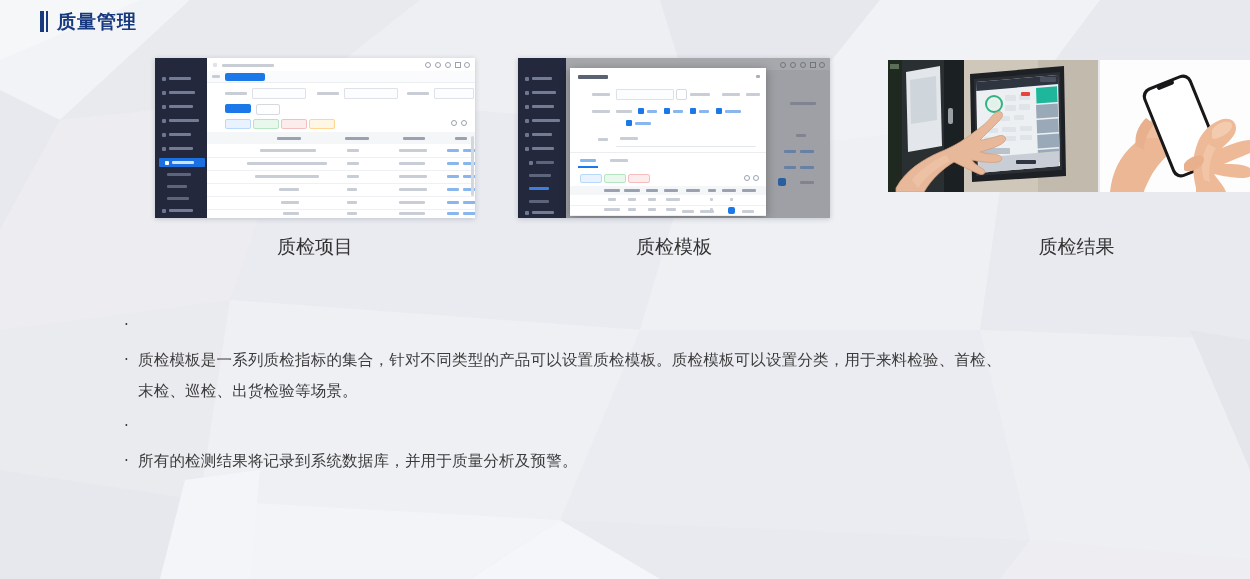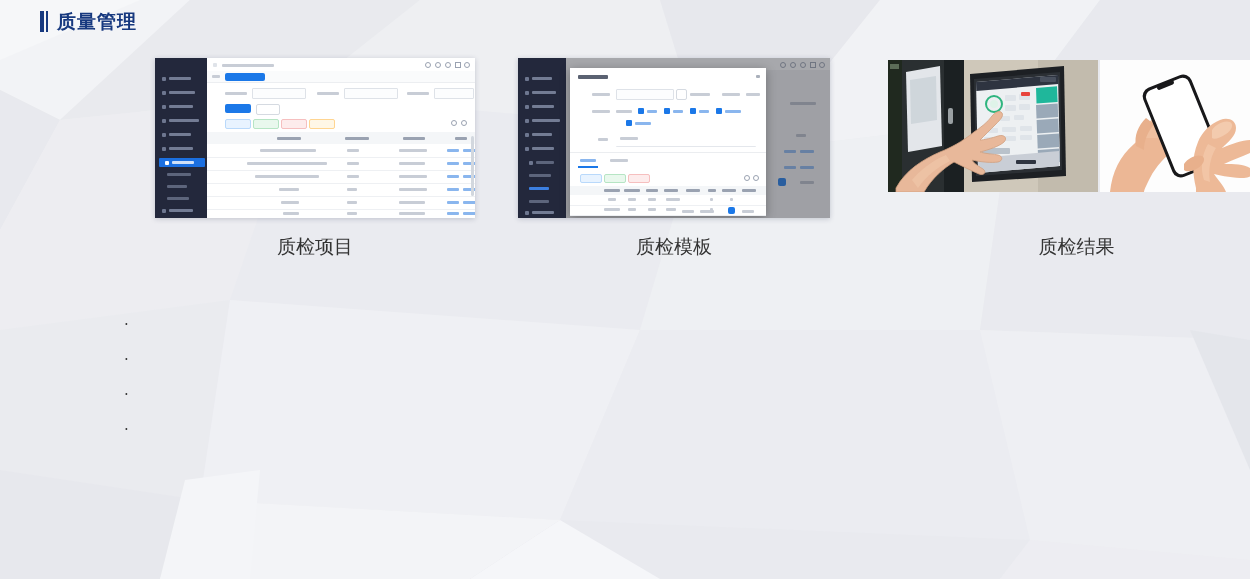--- a/index.html
+++ b/index.html
@@ -463,20 +463,25 @@
     <div class="cap" style="left:0;top:174px;width:377px;">质检结果</div>
   </div>
 </div>
 
 <div class="bullets">
   <div class="bl">
     <span class="dot">·</span>
   </div>
   <div class="bl">
     <span class="dot">·</span>
+    <span>
+      <span class="btxt" style="display:block">质检模板是一系列质检指标的集合，针对不同类型的产品可以设置质检模板。质检模板可以设置分类，用于来料检验、首检、</span>
+      <span class="btxt" style="display:block">末检、巡检、出货检验等场景。</span>
+    </span>
   </div>
   <div class="bl">
     <span class="dot">·</span>
   </div>
   <div class="bl">
     <span class="dot">·</span>
+    <span class="btxt">所有的检测结果将记录到系统数据库，并用于质量分析及预警。</span>
   </div>
 </div>
 
 </body></html>

